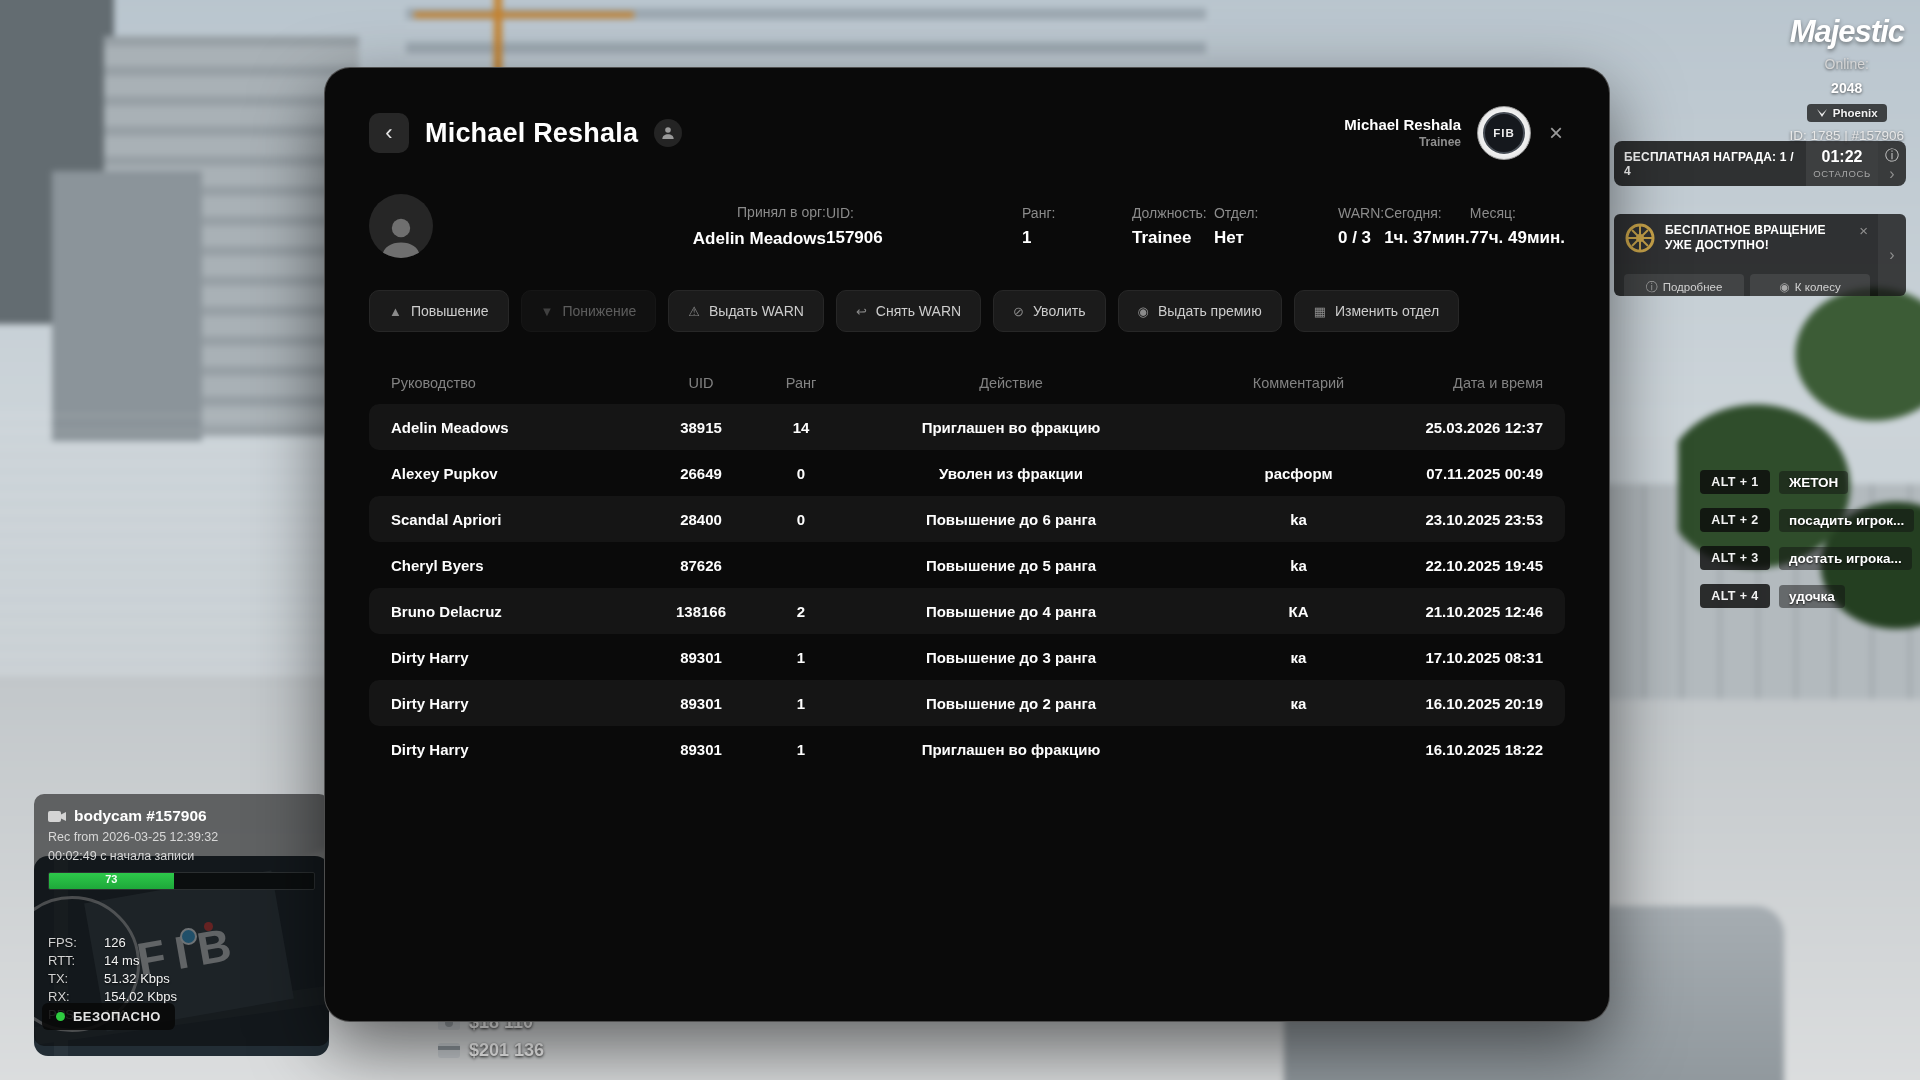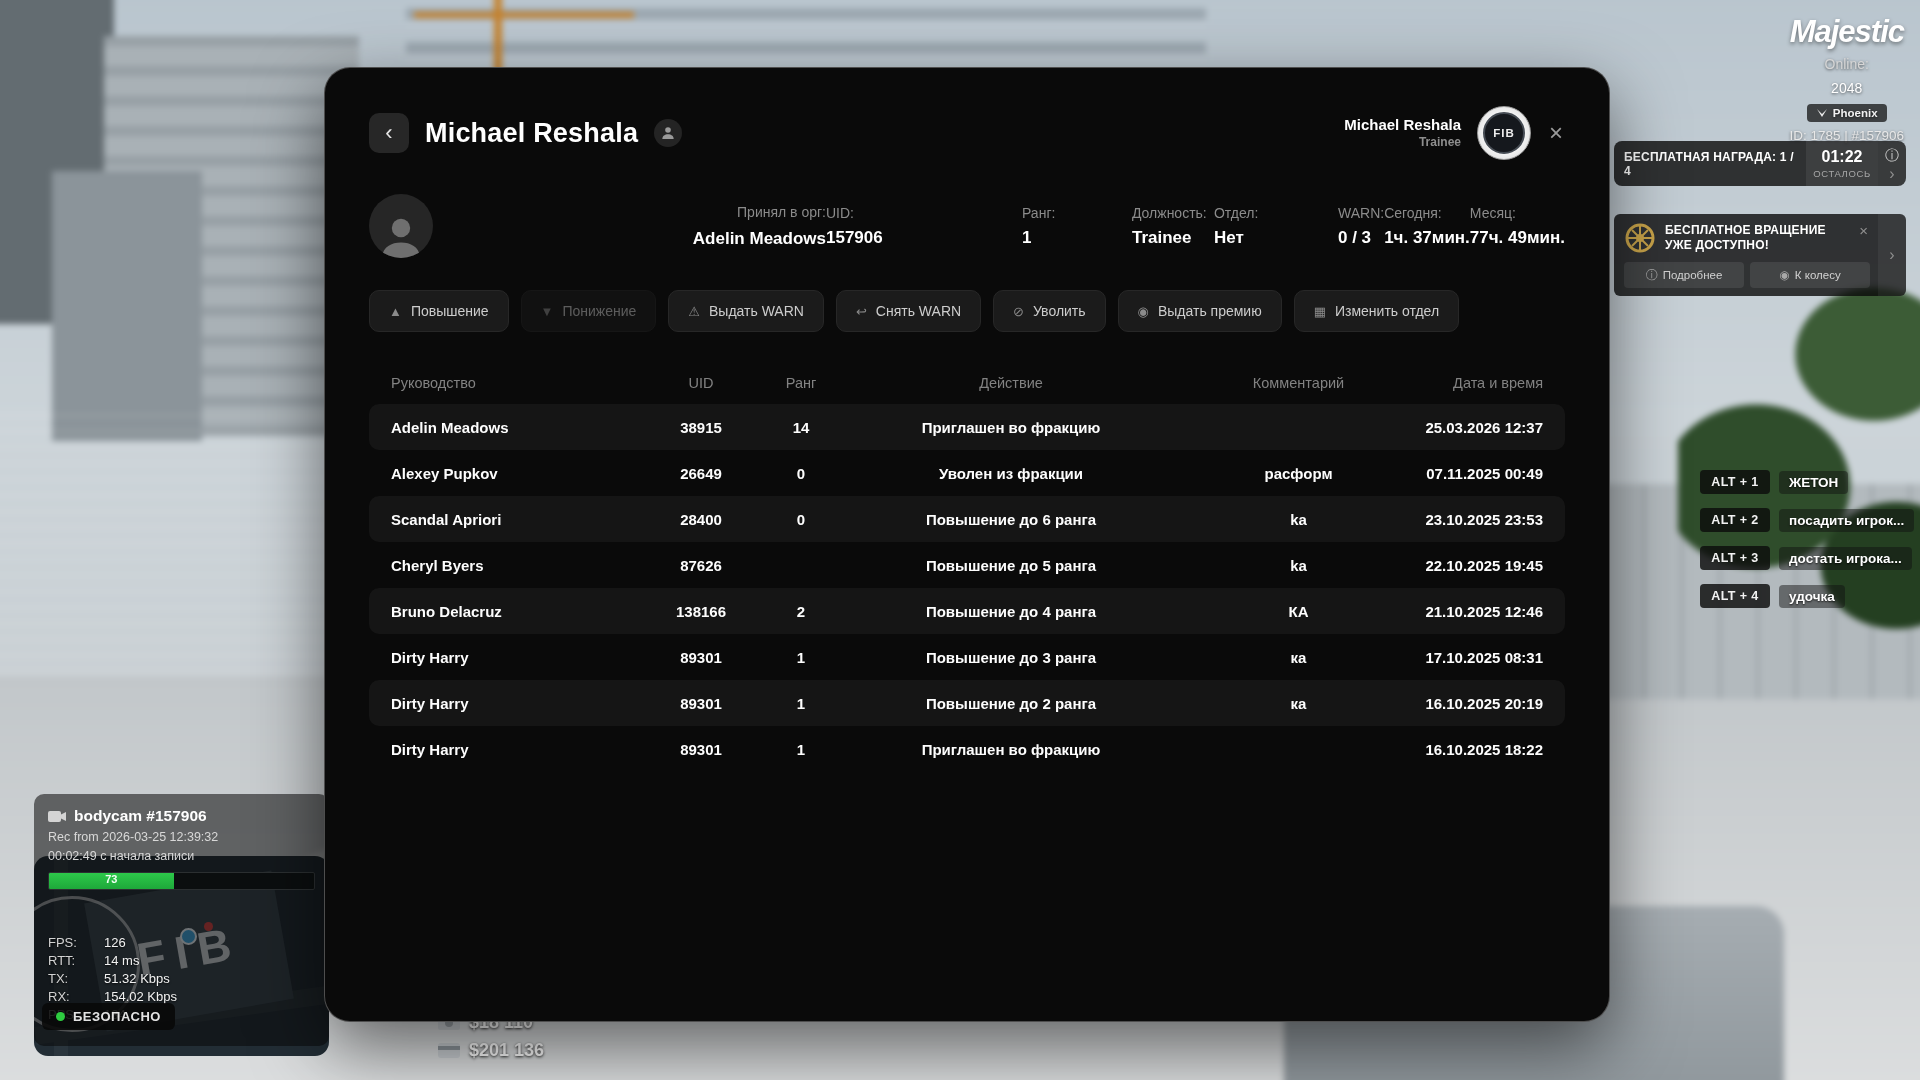--- a/index.html
+++ b/index.html
@@ -46,21 +46,21 @@
   .mm-dot-blue{position:absolute;left:146px;top:72px;width:13px;height:13px;border-radius:50%;background:#3fa7e0;border:2px solid #eaf4fa;}
   .mm-dot-red{position:absolute;left:170px;top:66px;width:9px;height:9px;border-radius:50%;background:#d84343;}
 
   
   .hud-brand{position:absolute;top:14px;right:16px;z-index:20;text-align:right;color:#fff;}
   .brand-logo{font-size:31px;font-weight:800;font-style:italic;letter-spacing:-1px;
     text-shadow:0 2px 4px rgba(0,0,0,.45);}
   .brand-online{margin-top:6px;display:flex;justify-content:flex-end;align-items:center;gap:8px;font-size:14px;
     text-shadow:0 1px 3px rgba(0,0,0,.6);flex-direction:column;}
   .brand-online .lbl{color:#d6d6d6;}
-  .brand-online .val{font-weight:400;text-align:center;}
+  .brand-online .val{font-weight:700;text-align:center;}
   .server-badge{display:inline-flex;align-items:center;gap:5px;background:rgba(12,12,12,.72);border-radius:4px;
     padding:3px 9px;font-size:11.5px;font-weight:700;color:#f0f0f0;}
   .brand-id{margin-top:6px;font-size:13.5px;color:#e8e8e8;text-shadow:0 1px 3px rgba(0,0,0,.6);}
 
   
   .reward-panel{position:absolute;left:1614px;top:141px;width:292px;height:45px;z-index:20;display:flex;
     background:rgba(10,10,10,.80);border-radius:8px;overflow:hidden;color:#fff;}
   .rp-main{flex:1;padding:9px 10px 8px;}
   .rp-title{font-size:12px;font-weight:700;letter-spacing:.2px;}
   .rp-line2{margin-top:7px;display:flex;align-items:flex-end;gap:6px;}
@@ -72,21 +72,21 @@
   .rp-time{font-size:16px;font-weight:800;}
   .rp-timecap{font-size:9.5px;color:#a7a7a7;letter-spacing:.6px;margin-top:2px;}
   .rp-side{width:28px;background:rgba(255,255,255,.05);display:flex;flex-direction:column;align-items:center;
     justify-content:space-between;padding:6px 0;}
   .info-icon{font-size:14px;color:#cfcfcf;cursor:pointer;}
   .chev{font-size:16px;color:#8f8f8f;cursor:pointer;}
 
   .spin-panel{position:absolute;left:1614px;top:214px;width:292px;height:82px;z-index:20;display:flex;
     background:rgba(10,10,10,.80);border-radius:6px;overflow:hidden;color:#fff;}
   .sp-main{flex:1;display:flex;flex-direction:column;}
-  .sp-top{flex:1;display:flex;align-items:center;gap:9px;padding:8px 8px 8px 10px;}
+  .sp-top{flex:1;display:flex;align-items:center;gap:9px;padding:8px 8px 20px 10px;}
   .sp-titles{flex:1;line-height:1.25;}
   .sp-t1,.sp-t2{font-size:12px;font-weight:800;letter-spacing:.2px;}
   .sp-close{font-size:15px;color:#8f8f8f;align-self:flex-start;cursor:pointer;padding:0 2px;}
   .sp-btns{display:flex;gap:6px;padding:0 8px 8px 10px;}
   .sp-btn{flex:1;height:26px;background:rgba(255,255,255,.09);border:none;border-radius:4px;color:#d2d2d2;
     font-size:11.5px;font-family:inherit;display:flex;align-items:center;justify-content:center;gap:5px;cursor:pointer;}
   .sp-btn .bic{font-size:12px;color:#a8a8a8;}
   .sp-side{width:28px;background:rgba(255,255,255,.05);display:flex;align-items:center;justify-content:center;}
 
   

